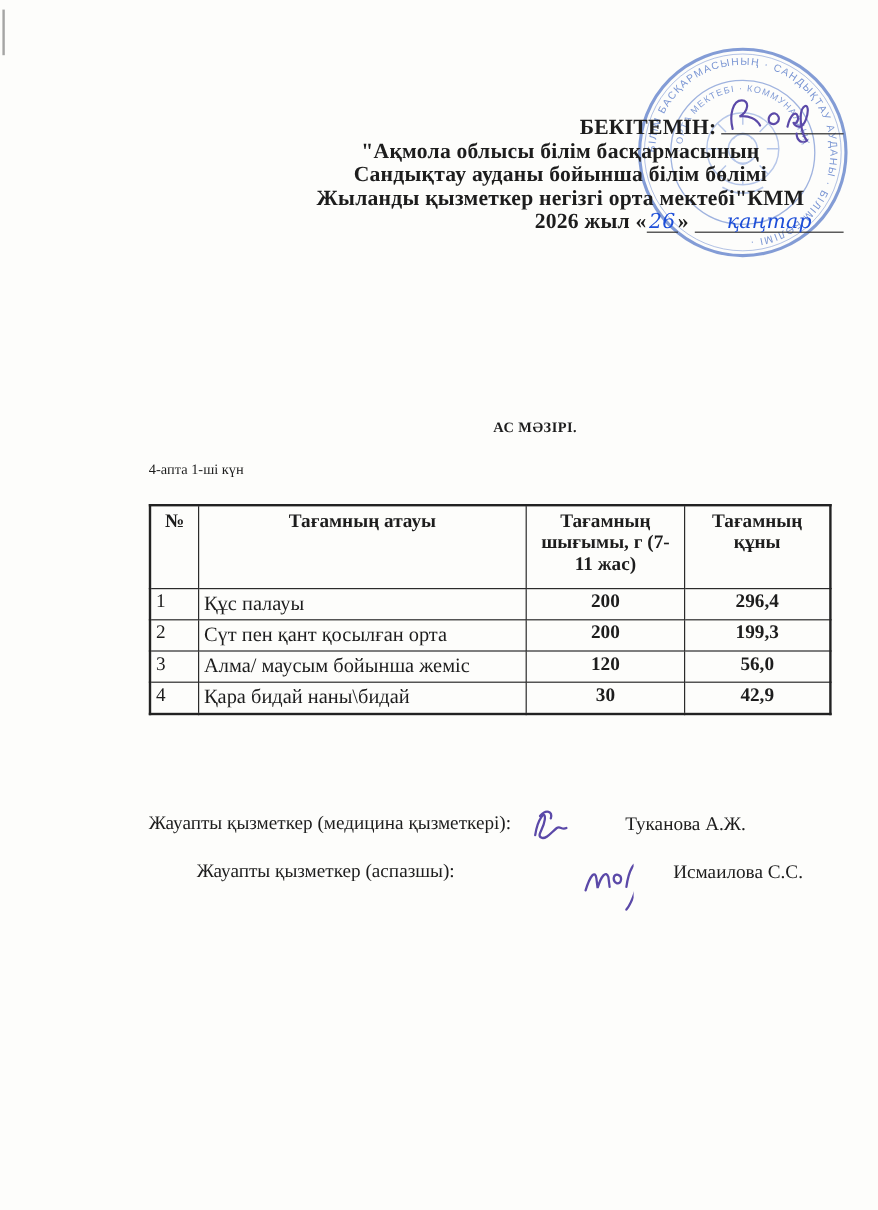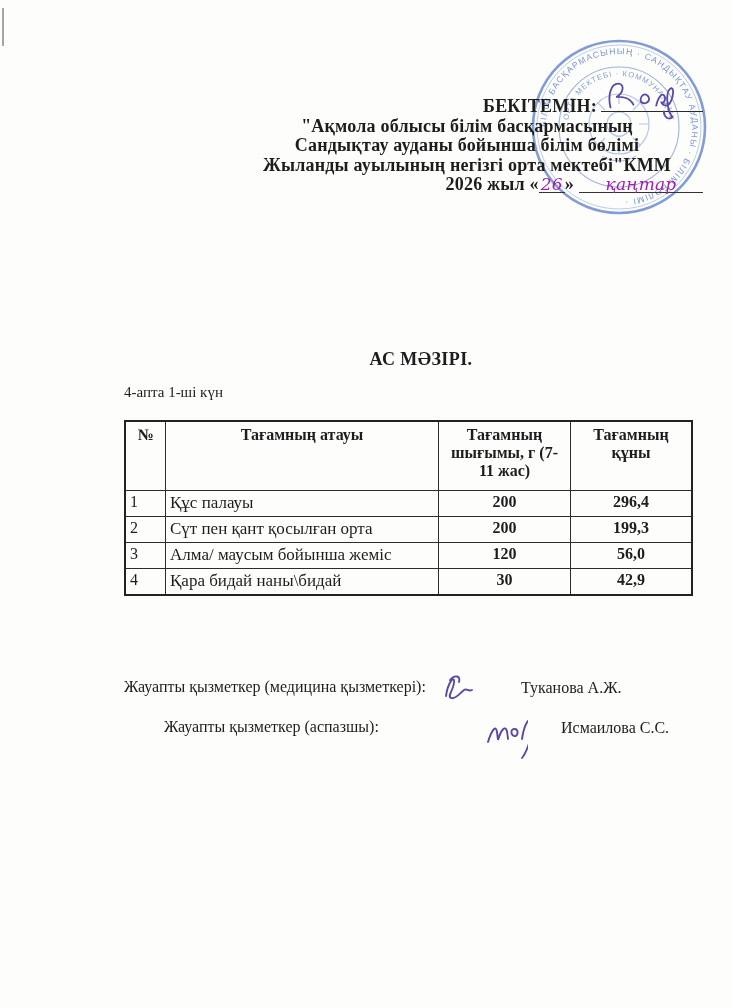--- a/index.html
+++ b/index.html
@@ -42,21 +42,21 @@
     width:102px;height:16px;
     border-bottom:1.6px solid #2a2a2a;
     vertical-align:baseline;
     margin-left:4px;
   }
   .sig-svg{position:absolute;left:0;bottom:-8px;}
   .hw{
     font-family:"DejaVu Serif", serif;
     font-style:italic;
     font-weight:normal;
-    color:#a21caf;
+    color:#1d4ed8;
     font-size:17px;
   }
   .day-slot{
     display:inline-block;
     min-width:26px;
     text-align:center;
     border-bottom:1.4px solid #333;
     line-height:15px;
   }
   .month-slot{
@@ -64,30 +64,30 @@
     min-width:124px;
     text-align:center;
     border-bottom:1.4px solid #333;
     line-height:15px;
     margin-left:5px;
   }
 
   
   .doc-title{
     position:absolute;
-    top:349px;left:421px;
+    top:349px;left:446px;
     transform:translateX(-50%);
-    font-size:18px;font-weight:bold;
+    font-size:12px;font-weight:bold;
     letter-spacing:.4px;
     white-space:nowrap;
   }
   .subtitle{
     position:absolute;
     top:384px;left:124px;
-    font-size:15px;
+    font-size:12px;
     white-space:nowrap;
   }
 
   
   .menu-table{
     position:absolute;
     top:420px;left:124px;
     border-collapse:collapse;
     table-layout:fixed;
     width:544px;
@@ -162,21 +162,21 @@
   </svg>
 
   <div class="approval">
     <div class="a-line a-right">
       <span>БЕКІТЕМІН:</span><span class="sig-slot"><svg class="sig-svg" width="100" height="44" viewBox="0 0 105 46">
             <path d="M10,34 C7,22 10,9 18,9 c7,0 6,10 -2,14 c8,-1 15,2 18,8 m8,-3 c-2,-6 5,-11 8,-5 c2,5 -4,9 -8,5 m16,4 c2,-9 7,-15 9,-9 c1,4 -2,8 -4,5 c2,5 8,6 11,-2 c3,-8 2,-15 -2,-11 c-4,4 -3,22 3,29 c-4,4 -9,0 -9,-6" fill="none" stroke="#5b49a8" stroke-width="1.9" stroke-linecap="round"></path>
           </svg></span>
     </div>
     <div class="a-line a-center">"Ақмола облысы білім басқармасының</div>
     <div class="a-line a-center">Сандықтау ауданы бойынша білім бөлімі</div>
-    <div class="a-line a-center">Жыланды ауылының негізгі орта мектебі"КММ</div>
+    <div class="a-line a-center">Жыланды қызметкер негізгі орта мектебі"КММ</div>
     <div class="a-line a-right">
       <span>2026 жыл «</span><span class="day-slot"><span class="hw">26</span></span><span>»</span><span class="month-slot"><span class="hw">қаңтар</span></span>
     </div>
   </div>
 
   <div class="doc-title">АС МӘЗІРІ.</div>
   <div class="subtitle">4-апта 1-ші күн</div>
 
   <table class="menu-table">
     <thead>

